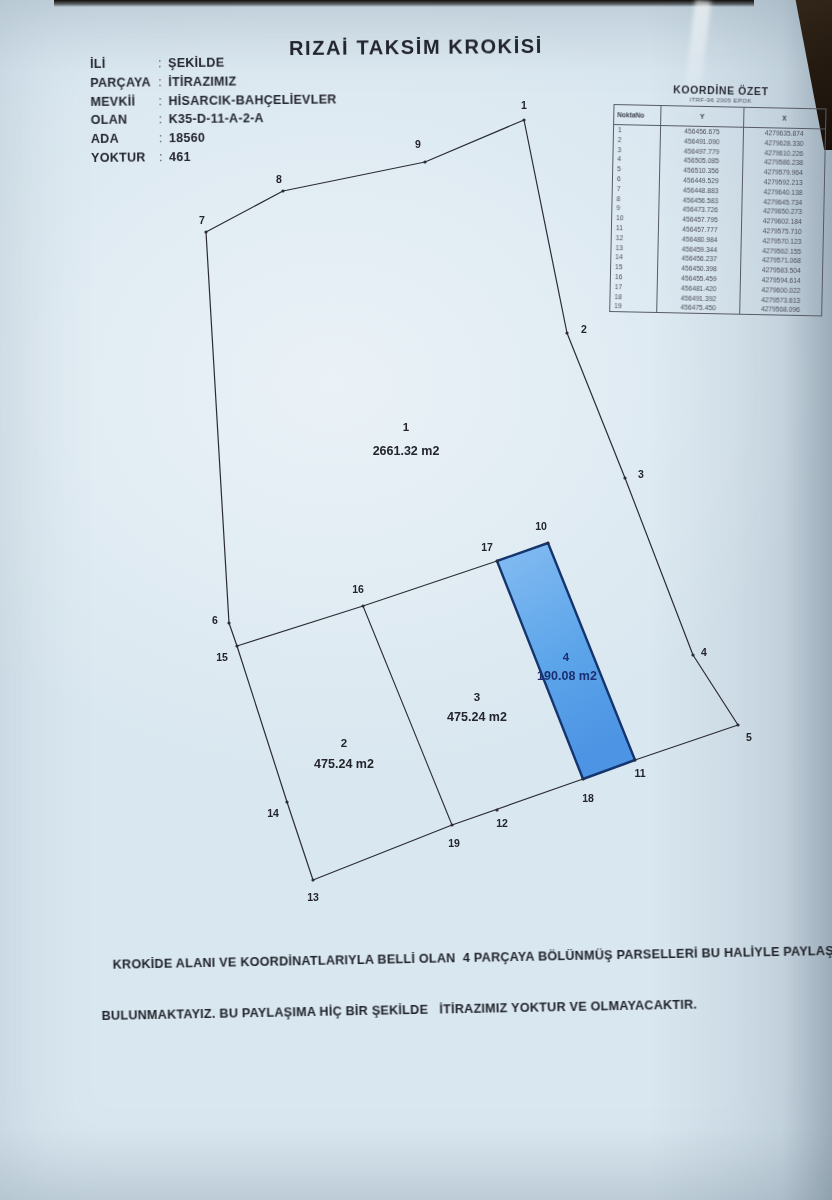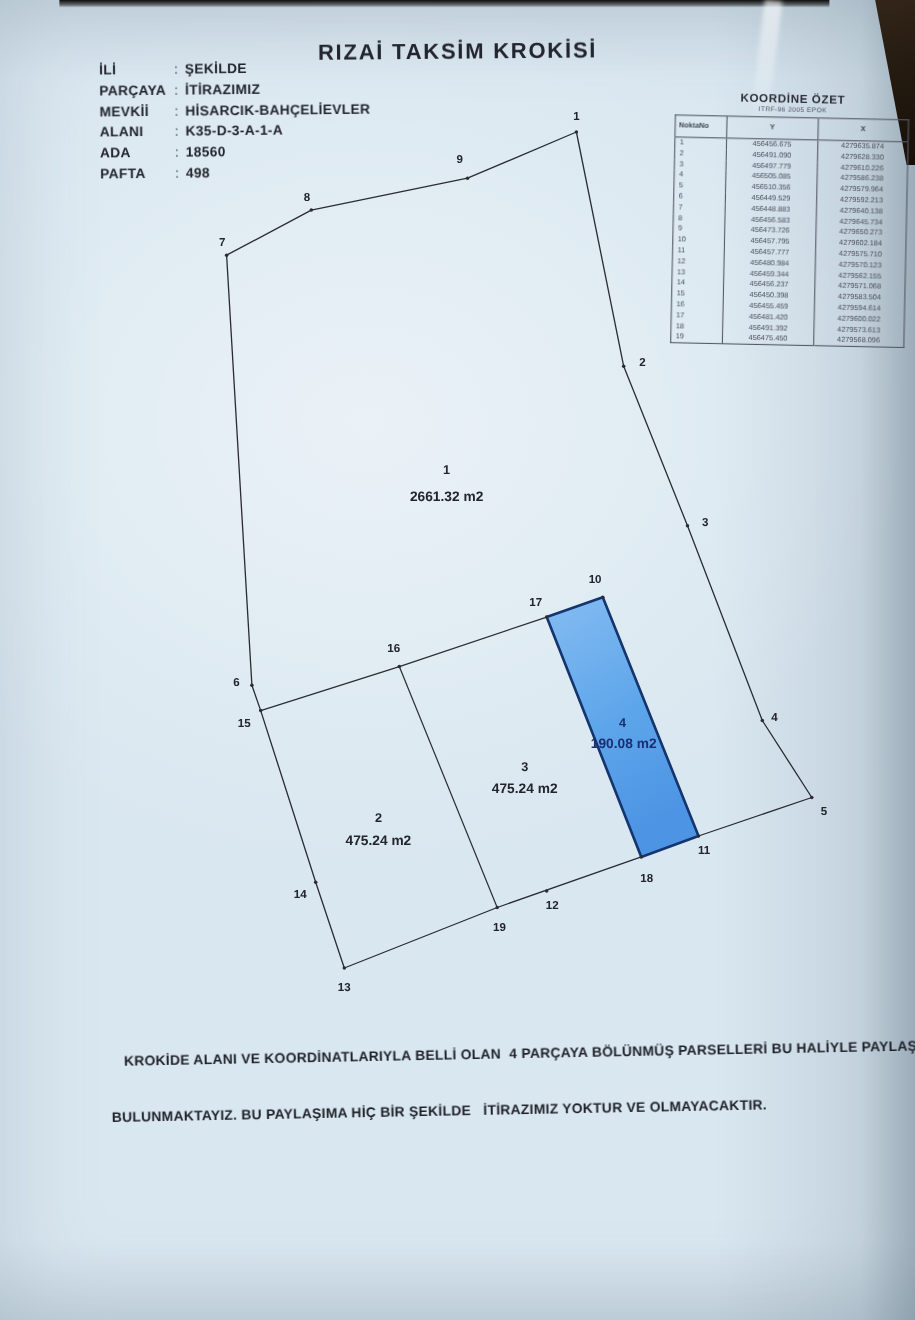--- a/index.html
+++ b/index.html
@@ -79,33 +79,33 @@
       <span class="info-label">PARÇAYA</span>
       <span class="info-colon">:</span>
       <span class="info-value">İTİRAZIMIZ</span>
     </div>
     <div class="info-row">
       <span class="info-label">MEVKİİ</span>
       <span class="info-colon">:</span>
       <span class="info-value">HİSARCIK-BAHÇELİEVLER</span>
     </div>
     <div class="info-row">
-      <span class="info-label">ALANI</span>
-      <span class="info-colon">:</span>
-      <span class="info-value">K35-D-3-A-1-A</span>
+      <span class="info-label">OLAN</span>
+      <span class="info-colon">:</span>
+      <span class="info-value">K35-D-11-A-2-A</span>
     </div>
     <div class="info-row">
       <span class="info-label">ADA</span>
       <span class="info-colon">:</span>
       <span class="info-value">18560</span>
     </div>
     <div class="info-row">
-      <span class="info-label">PAFTA</span>
-      <span class="info-colon">:</span>
-      <span class="info-value">498</span>
+      <span class="info-label">YOKTUR</span>
+      <span class="info-colon">:</span>
+      <span class="info-value">461</span>
     </div>
   </div>
 
   <div class="coord soft">
     <div class="coord-title">KOORDİNE ÖZET</div>
     <div class="coord-sub">ITRF-96 2005 EPOK</div>
     <table class="coord-table">
       <thead>
         <tr>
           <th>NoktaNo</th>

